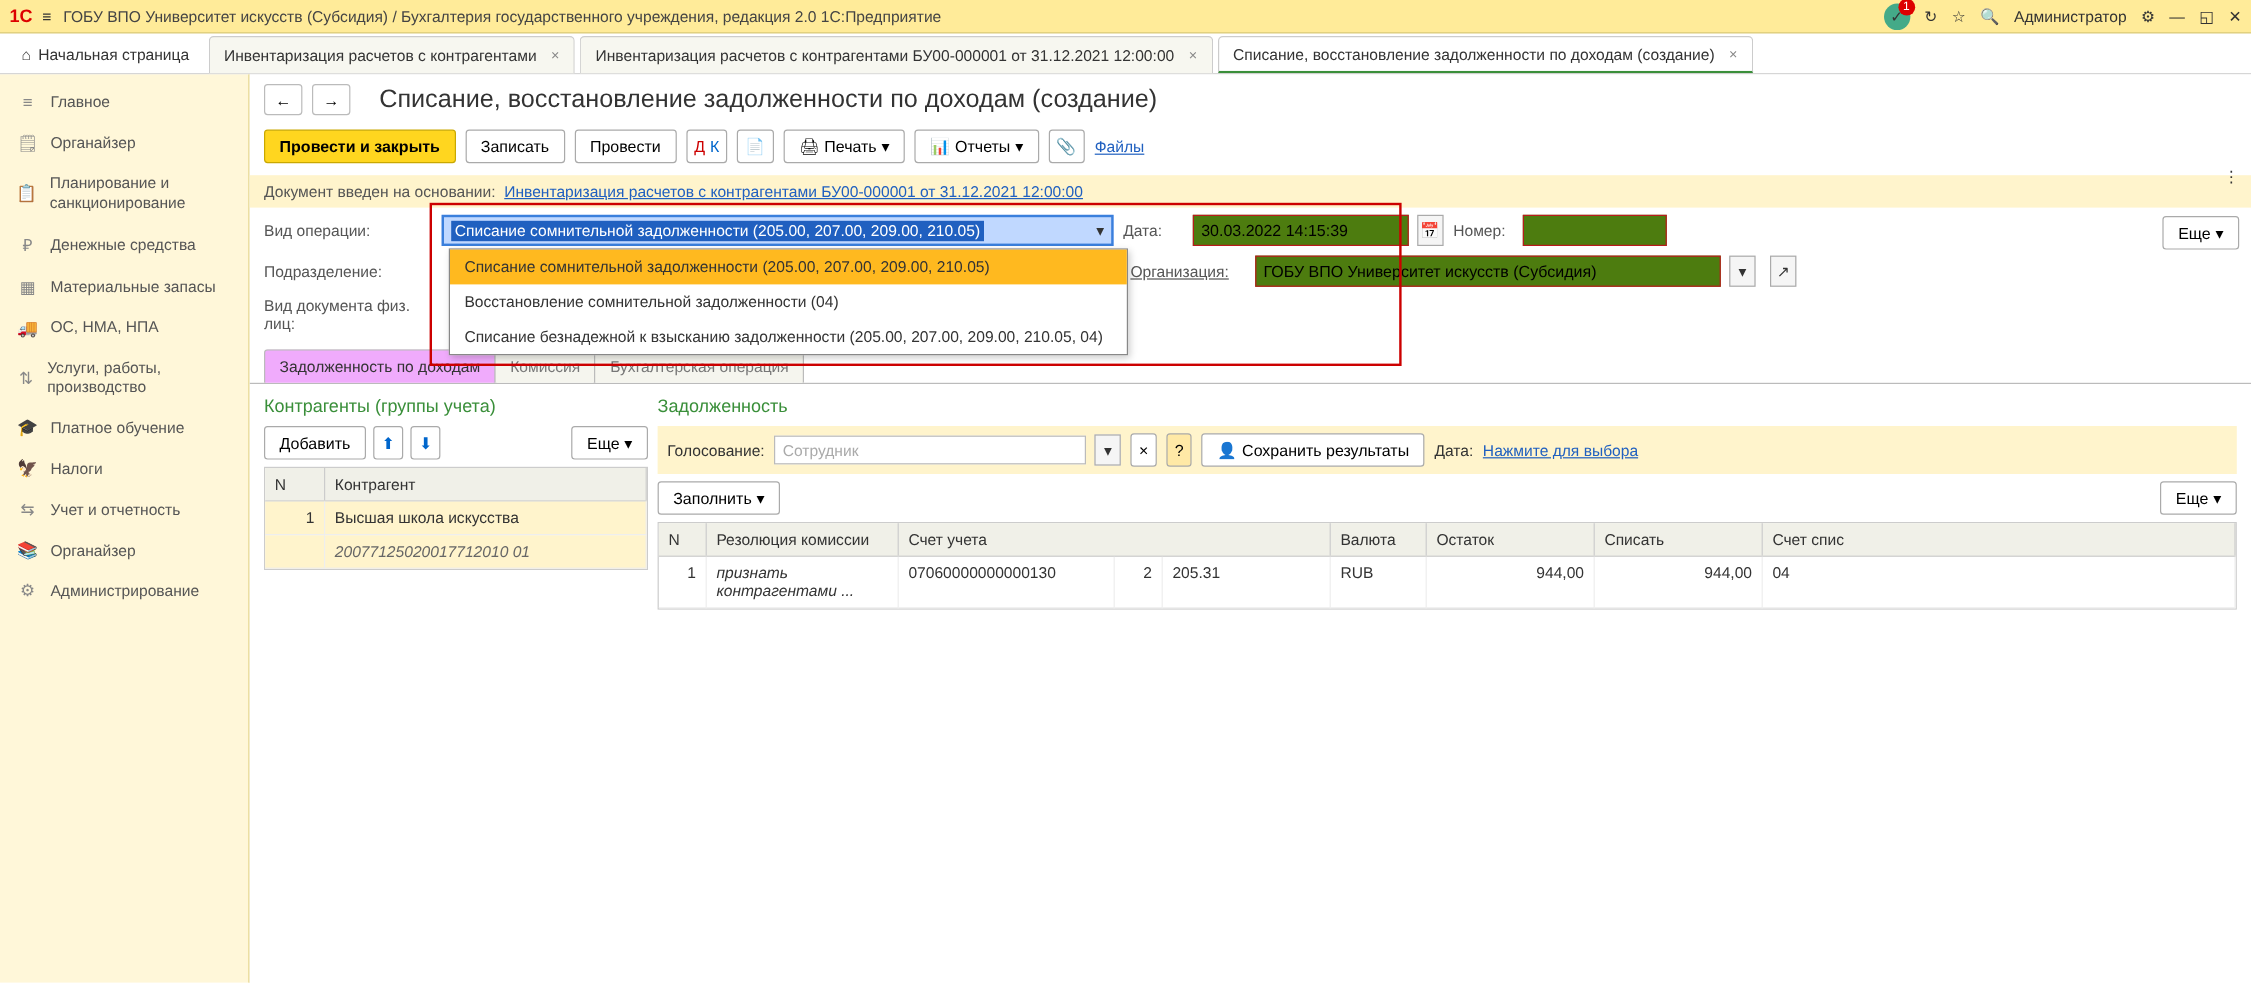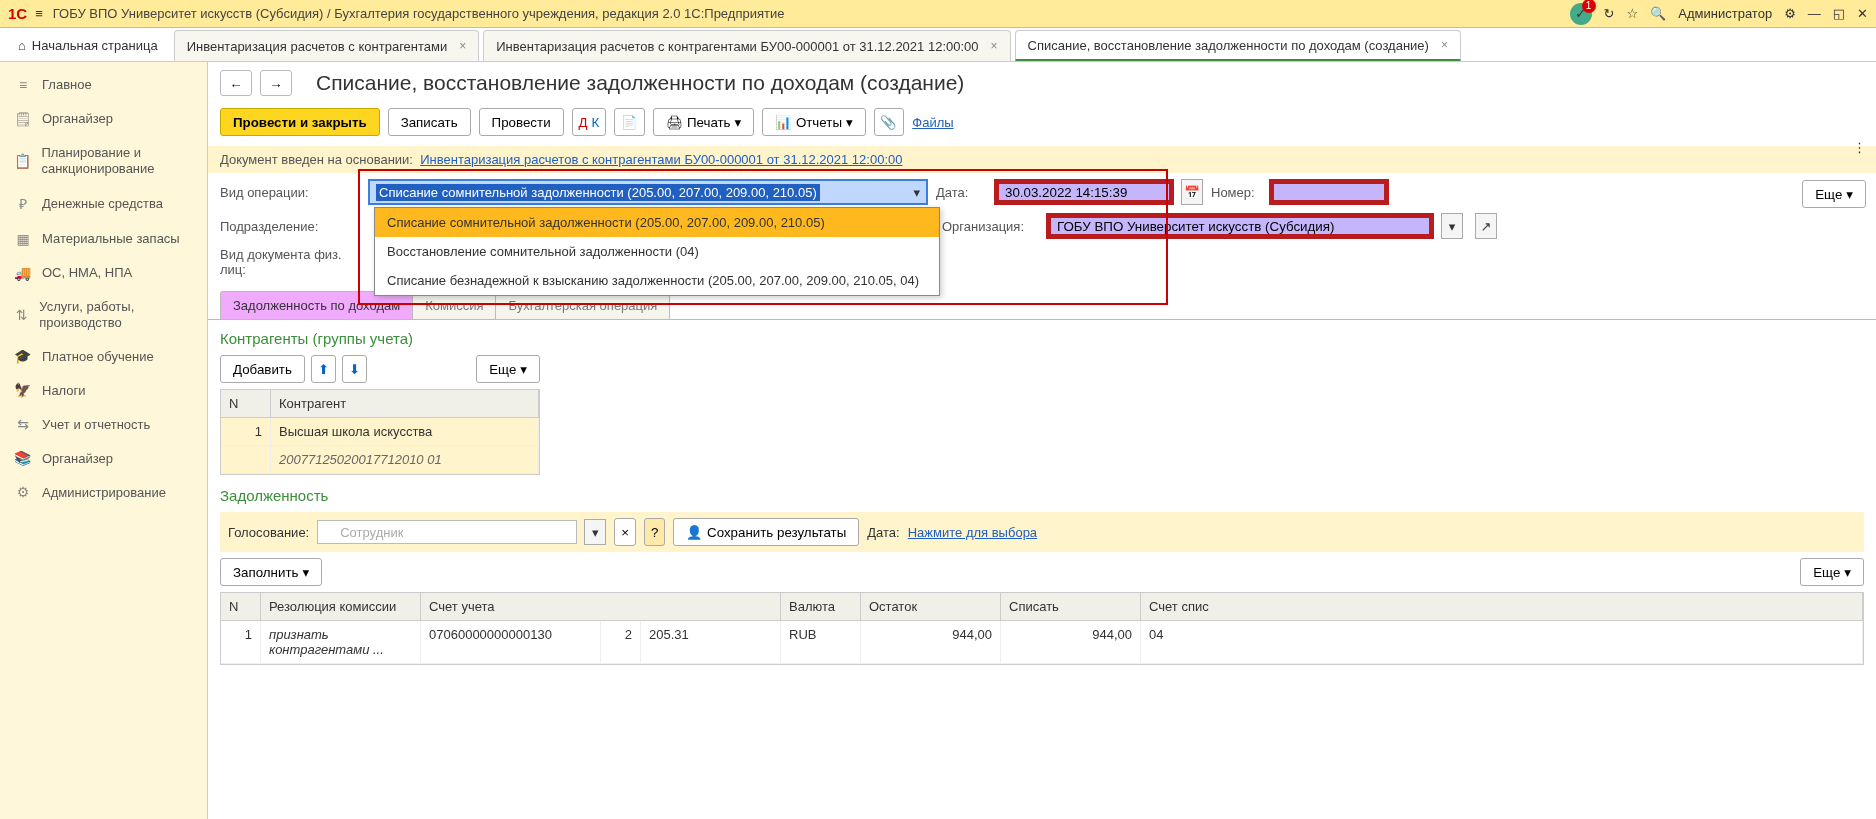--- a/index.html
+++ b/index.html
@@ -28,47 +28,47 @@
 .doc-title { font-size: 21px; color: #333; margin-left: 16px; }
 .btn { height: 28px; padding: 0 12px; border: 1px solid #aaa; background: #fff; border-radius: 3px; cursor: pointer; display: inline-flex; align-items: center; gap: 4px; }
 .btn.primary { background: #ffd61f; border-color: #c9a800; font-weight: bold; }
 .btn.small { padding: 0 6px; }
 .toolbar2 { display: flex; align-items: center; gap: 8px; padding: 4px 12px 10px; }
 .link { color: #2060c0; text-decoration: underline; cursor: pointer; }
 .infoline { background: #fff4cc; padding: 6px 12px; color: #555; }
 .form-area { padding: 6px 12px; position: relative; }
 .form-row { display: flex; align-items: center; gap: 8px; margin-bottom: 8px; }
 .flabel { width: 140px; color: #555; }
-.finput { border: 5px solid #b91c1c; height: 26px; padding: 0 6px; background: #c4b5fd; }
+.finput { border: 1px solid #b91c1c; height: 26px; padding: 0 6px; background: #4d7c0f; }
 .finput.sel { width: 560px; display: flex; align-items: center; justify-content: space-between; background: #c0d8ff; border:2px solid #3a7fdc; }
 .finput.sel .seltext { background:#2060c0; color:#fff; padding:1px 3px; }
 .date-input { width: 180px; }
 .org-input { width: 388px; }
 .drop-caret { border:1px solid #aaa; background:#f5f5f5; width:22px; height:26px; display:inline-flex; align-items:center; justify-content:center; cursor:pointer; margin-left:-1px; }
 .popout-btn { border:1px solid #aaa; background:#f5f5f5; width:22px; height:26px; display:inline-flex; align-items:center; justify-content:center; cursor:pointer; margin-left:4px; }
 .dropdown { position: absolute; top: 28px; left: 154px; width: 566px; background: #fff; border: 1px solid #888; z-index: 50; box-shadow: 2px 2px 6px rgba(0,0,0,0.2); }
 .dropdown .dd-item { padding: 7px 12px; cursor: pointer; }
 .dropdown .dd-item.sel { background: #ffb91f; }
 .redbox { position:absolute; border: 2px solid #c00; pointer-events:none; top: -4px; left: 150px; width: 810px; height: 136px; z-index:60; }
 .tabs2 { display: flex; gap: 0; padding: 0 12px; border-bottom: 1px solid #bbb; }
 .tab2 { padding: 6px 12px; border: 1px solid #bbb; border-bottom: none; background: #f5f5ee; border-radius: 3px 3px 0 0; cursor: pointer; margin-right: -1px; color:#777; }
 .tab2.active { background: #f0abfc; color: #333; }
-.splitrow { display: flex; padding: 6px 12px; gap: 8px; flex-direction: column; }
+.splitrow { display: flex; padding: 6px 12px; gap: 8px; }
 .leftpanel { width: 320px; }
 .rightpanel { flex: 1; }
 .panel-title { color: #3a8f3a; font-size: 15px; padding: 4px 0 8px; }
 .panelbar { display:flex; align-items:center; gap:6px; margin-bottom:6px; }
 .grid { border: 1px solid #ccc; }
 .grid-head { display: flex; background: #f0f0e8; border-bottom: 1px solid #ccc; }
 .grid-head > div { padding: 6px 8px; border-right: 1px solid #ccc; }
 .grid-row { display: flex; }
 .grid-row > div { padding: 6px 8px; border-right: 1px solid #eee; border-bottom:1px solid #eee; }
 .grid-row.yellow { background: #fff4cc; }
 .votebar { background: #fff4cc; padding: 6px 8px; display:flex; align-items:center; gap:8px; margin-bottom:6px; }
-.votebar .vin { flex:0 0 260px; height:24px; border:1px solid #bbb; background:#fff; color:#aaa; padding:0 22px; display:flex; align-items:center; }
+.votebar .vin { flex:0 0 260px; height:24px; border:1px solid #bbb; background:#fff; color:#aaa; padding:0 6px; display:flex; align-items:center; }
 .morebtn { margin-left:auto; }
 .right-edge { position:absolute; top:78px; right:10px; }
 .right-edge2 { position:absolute; top:118px; right:10px; }
 </style>
 </head>
 <body>
 
 <div class="titlebar">
   <span class="logo">1C</span>
   <span class="menu-icon">≡</span>
@@ -204,21 +204,21 @@
         <div class="flabel" style="width:50px;">Дата:</div>
         <input class="finput date-input" value="30.03.2022 14:15:39" style="">
         <span class="drop-caret">📅</span>
         <div class="flabel" style="width:50px;">Номер:</div>
         <input class="finput" style="width: 120px;">
       </div>
 
       <div class="form-row">
         <div class="flabel">Подразделение:</div>
         <div style="width:566px"></div>
-        <div class="flabel" style="width:96px;">Организация:</div>
+        <div class="flabel" style="width:96px;text-decoration:underline;">Организация:</div>
         <input class="finput org-input" value="ГОБУ ВПО Университет искусств (Субсидия)" style="">
         <span class="drop-caret">▾</span>
         <span class="popout-btn">↗</span>
       </div>
 
       <div class="form-row">
         <div class="flabel" style="width:150px">Вид документа физ. лиц:</div>
       </div>
     </div>
 

